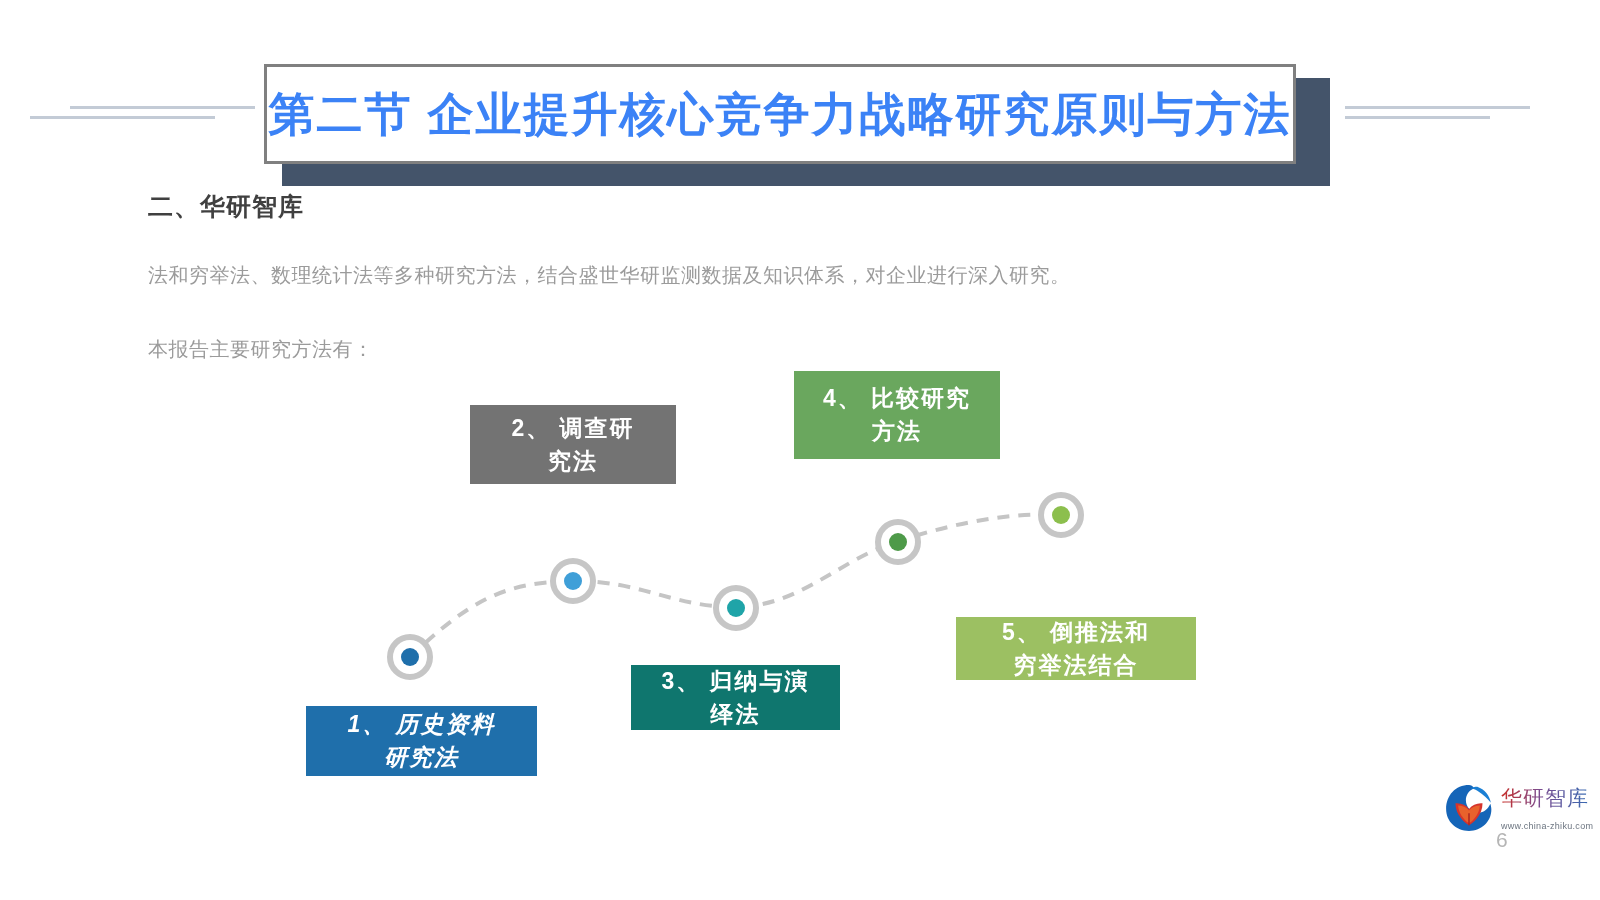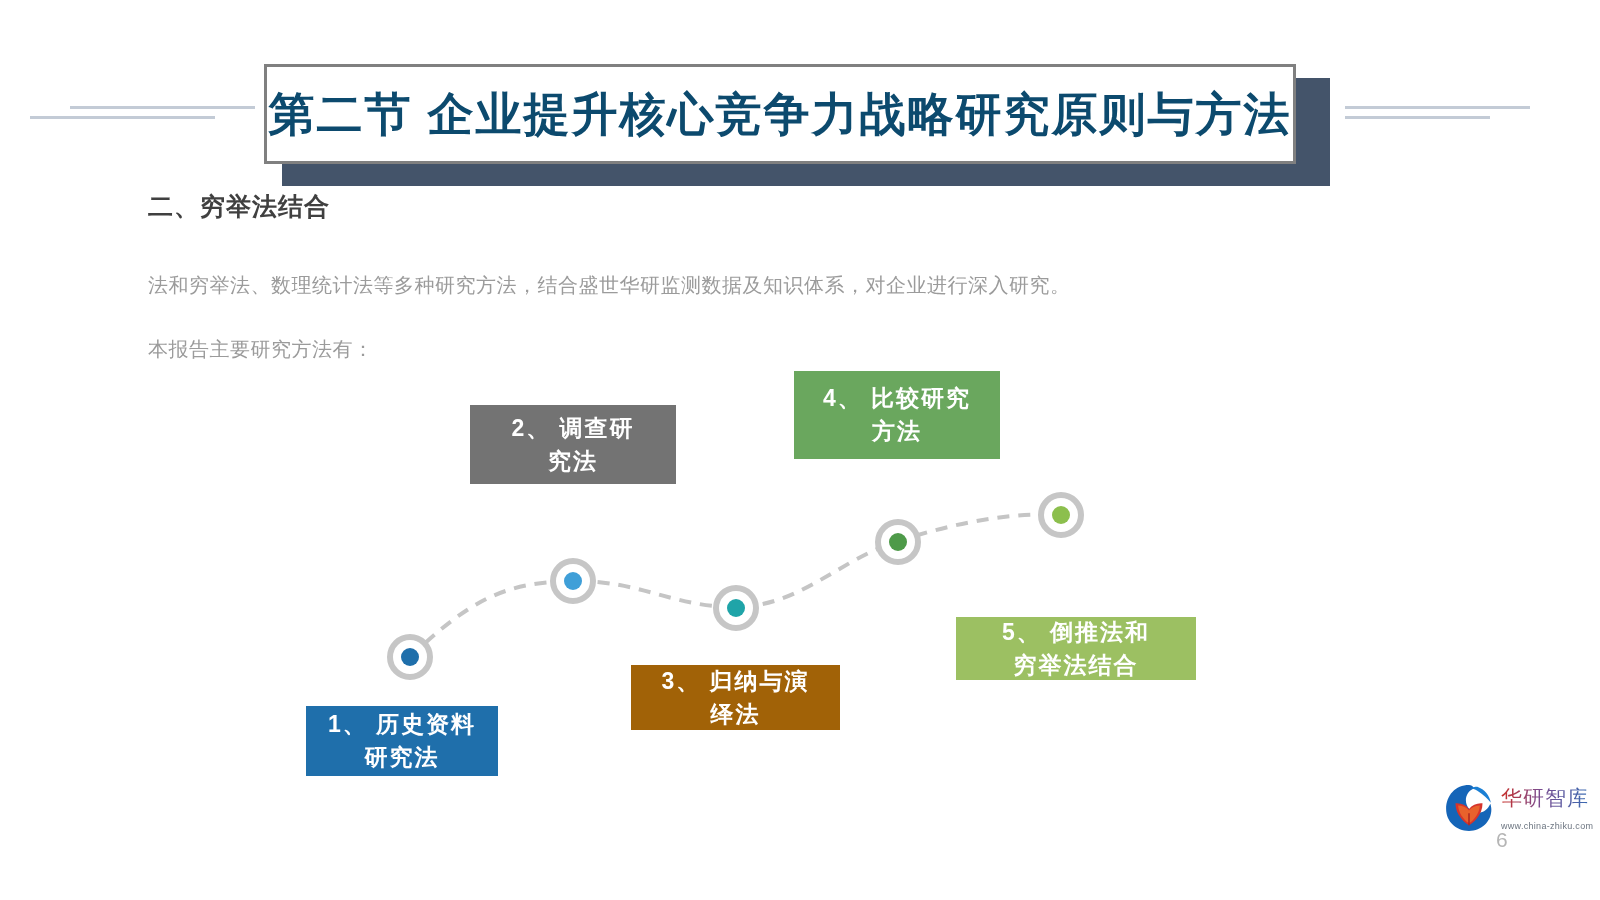--- a/index.html
+++ b/index.html
@@ -61,21 +61,21 @@
     border: 3px solid #808080;
     background: #ffffff;
     box-sizing: border-box;
     display: flex;
     align-items: center;
     justify-content: center;
   }
   .title-text {
     font-size: 46px;
     font-weight: bold;
-    color: #0c4a6e;
+    color: #3b82f6;
     letter-spacing: 2px;
     white-space: nowrap;
     line-height: 1;
   }
 
   
   .section-heading {
     position: absolute;
     left: 148px;
     top: 190px;
@@ -85,21 +85,21 @@
     letter-spacing: 1px;
   }
   .body-line {
     position: absolute;
     left: 148px;
     font-size: 20px;
     color: #9b9b9b;
     letter-spacing: 0.5px;
     white-space: nowrap;
   }
-  .body-line-1 { top: 272px; }
+  .body-line-1 { top: 262px; }
   .body-line-2 { top: 336px; }
 
   
   .diagram {
     position: absolute;
     left: 0;
     top: 0;
     width: 1600px;
     height: 900px;
   }
@@ -203,44 +203,44 @@
     <div class="deco-lines deco-right">
       <div class="ln ln1"></div>
       <div class="ln ln2"></div>
     </div>
     <div class="title-shadow"></div>
     <div class="title-box">
       <div class="title-text">第二节 企业提升核心竞争力战略研究原则与方法</div>
     </div>
   </div>
 
-  <div class="section-heading">二、穷举法结合</div>
+  <div class="section-heading">二、华研智库</div>
 
   <div class="body-line body-line-1">法和穷举法、数理统计法等多种研究方法，结合盛世华研监测数据及知识体系，对企业进行深入研究。</div>
   <div class="body-line body-line-2">本报告主要研究方法有：</div>
 
   <div class="diagram">
     <svg class="curve-svg" viewBox="0 0 1600 900">
       <path id="connector-path" d="M 410 657 C 470 600 505 582 572 581 C 640 580 672 607 735 607 C 800 607 838 560 898 541 C 955 523 1010 512 1060 515" fill="none" stroke="#c5c5c5" stroke-width="4" stroke-dasharray="12 9" stroke-linecap="butt"></path>
     </svg>
 
     <div class="node" id="node-1" style="left: 387px; top: 634px; border-color: rgb(198, 198, 198);">
       <div class="core" id="core-1" style="background: rgb(31, 111, 171);"></div>
     </div>
-    <div class="label-box" id="label-1" style="left: 306px; top: 706px; width: 192px; height: 70px; background: rgb(31, 111, 171);">1、 历史资料<br>研究法</div>
+    <div class="label-box" id="label-1" style="left: 306px; top: 706px; width: 231px; height: 70px; background: rgb(31, 111, 171); font-style: italic;">1、 历史资料<br>研究法</div>
 
     <div class="node" id="node-2" style="left: 550px; top: 558px; border-color: rgb(198, 198, 198);">
       <div class="core" id="core-2" style="background: rgb(63, 159, 216);"></div>
     </div>
     <div class="label-box" id="label-2" style="left: 470px; top: 405px; width: 206px; height: 79px; background: #737373;">2、 调查研<br>究法</div>
 
     <div class="node" id="node-3" style="left: 713px; top: 585px; border-color: rgb(198, 198, 198);">
       <div class="core" id="core-3" style="background: rgb(31, 164, 168);"></div>
     </div>
-    <div class="label-box" id="label-3" style="left: 631px; top: 665px; width: 209px; height: 65px; background: #a16207;">3、 归纳与演<br>绎法</div>
+    <div class="label-box" id="label-3" style="left: 631px; top: 665px; width: 209px; height: 65px; background: #0f766e;">3、 归纳与演<br>绎法</div>
 
     <div class="node" id="node-4" style="left: 875px; top: 519px; border-color: rgb(198, 198, 198);">
       <div class="core" id="core-4" style="background: rgb(78, 154, 73);"></div>
     </div>
     <div class="label-box" id="label-4" style="left: 794px; top: 371px; width: 206px; height: 88px; background: rgb(106, 167, 94);">4、 比较研究<br>方法</div>
 
     <div class="node" id="node-5" style="left: 1038px; top: 492px; border-color: rgb(198, 198, 198);">
       <div class="core" id="core-5" style="background: rgb(140, 191, 77);"></div>
     </div>
     <div class="label-box" id="label-5" style="left: 956px; top: 617px; width: 240px; height: 63px; background: rgb(156, 192, 98);">5、 倒推法和<br>穷举法结合</div>

